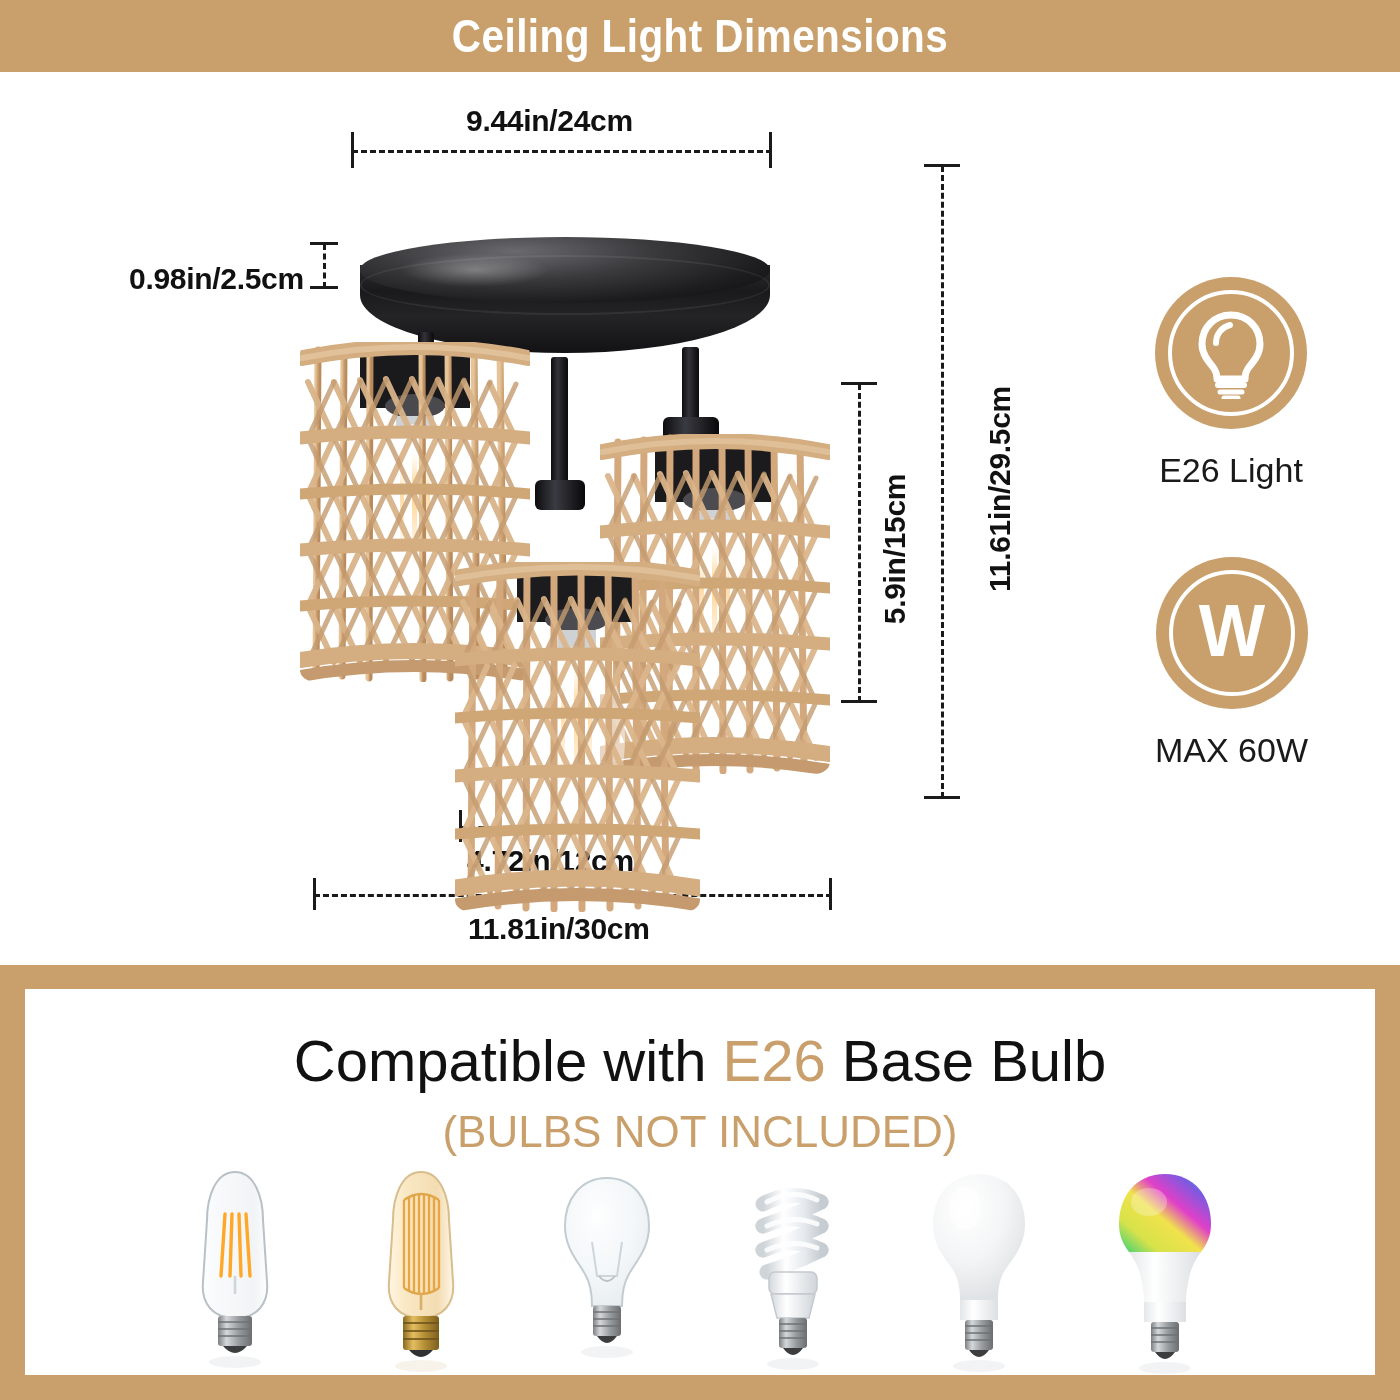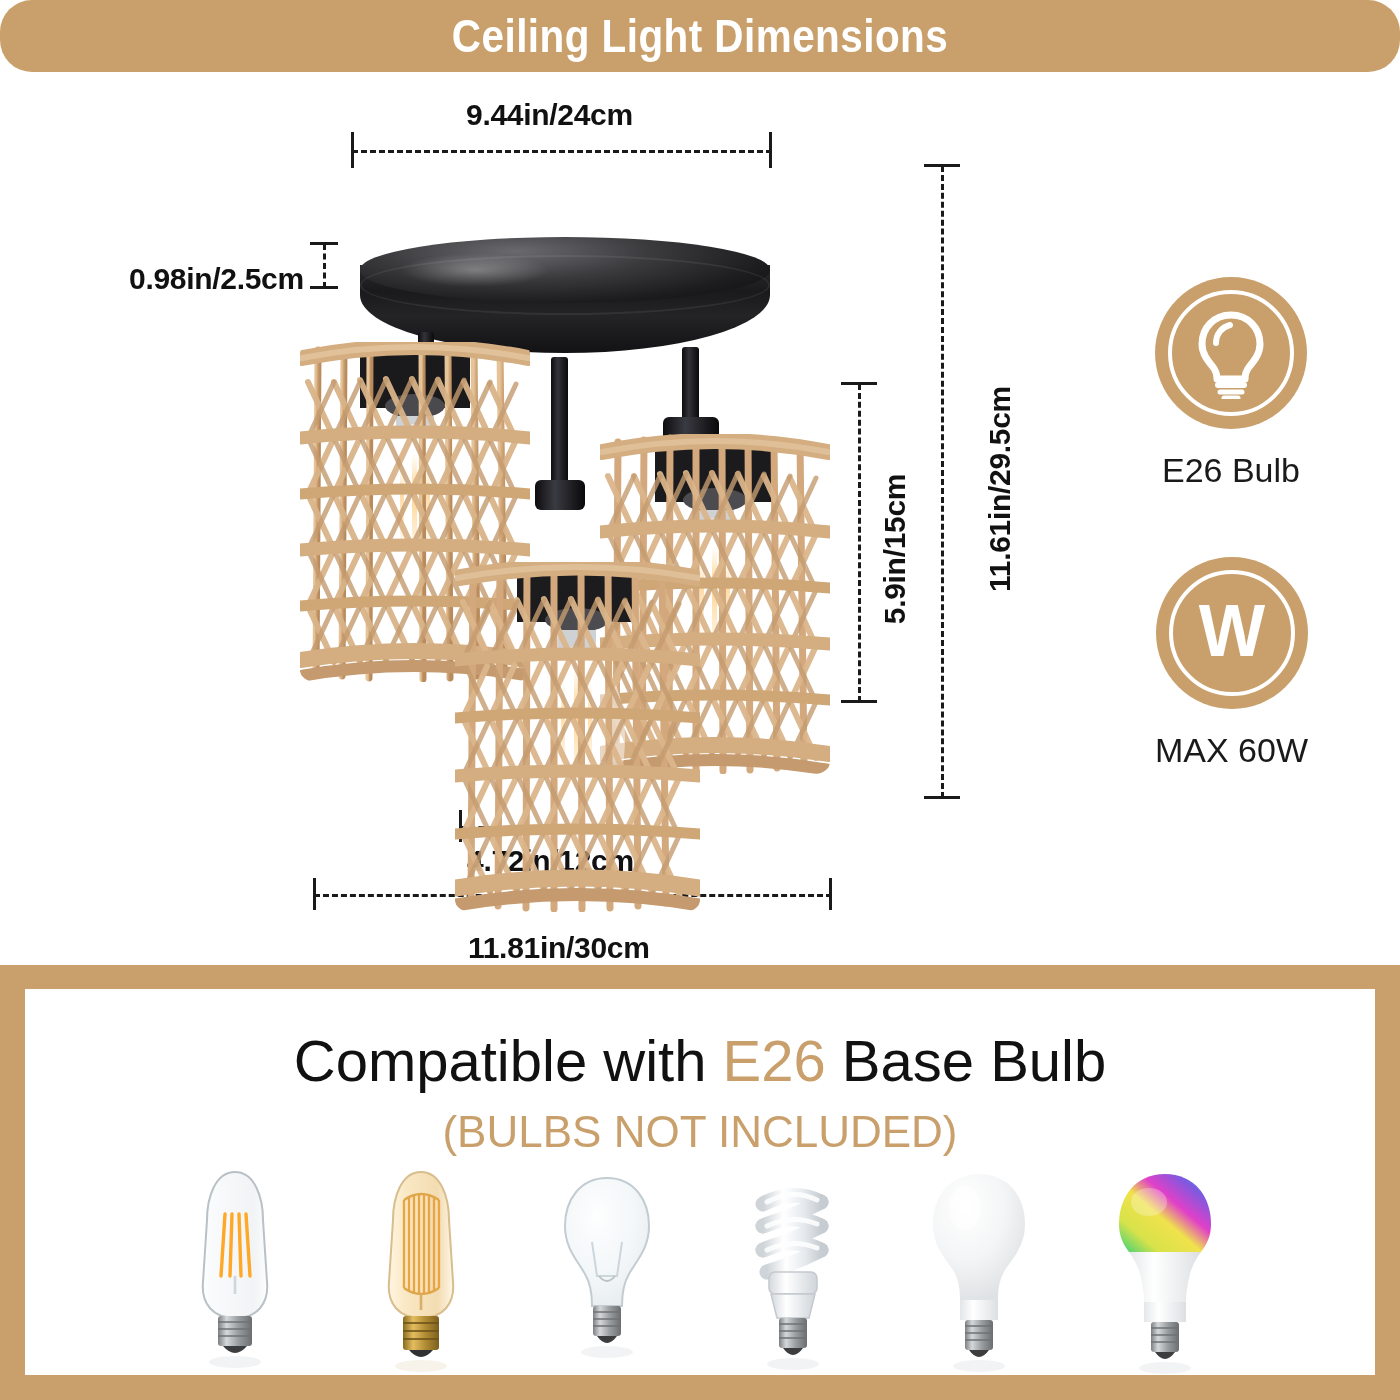--- a/index.html
+++ b/index.html
@@ -9,21 +9,21 @@
     background:#ffffff;
     position:relative;
     overflow:hidden;
   }
   #stage { position:absolute; inset:0; width:1400px; height:1400px; }
 
   
   .header-band {
     position:absolute; left:0; top:0; width:1400px; height:72px;
     background:#c9a06c;
-    display:flex; align-items:center; justify-content:center;border-radius:32px;
+    display:flex; align-items:center; justify-content:center;
   }
   .header-title {
     color:#ffffff;
     font-size:46px;
     font-weight:bold;
     letter-spacing:0.5px;
     transform:scaleX(0.88);
     font-family:"Liberation Sans", sans-serif;
     white-space:nowrap;
   }
@@ -136,21 +136,21 @@
 <body>
 
 <div id="stage">
 
   <div class="header-band">
     <div class="header-title">Ceiling Light Dimensions</div>
   </div>
 
   <div class="top-panel">
 
-    <div class="dim-text" style="left:466px; top:26px;">9.44in/24cm</div>
+    <div class="dim-text" style="left:466px; top:32px;">9.44in/24cm</div>
     <div>
       <div class="dimline-h" style="left:352px; top:78px; width:420px;"></div>
       <div class="cap-v" style="left:351px; top:60px; height:36px;"></div>
       <div class="cap-v" style="left:769px; top:60px; height:36px;"></div>
     </div>
 
     <div class="dim-text" style="left:129px; top:166px;margin-top:24px;">0.98in/2.5cm</div>
     <div>
       <div class="dimline-v" style="left:323px; top:172px; height:44px;"></div>
       <div class="cap-h" style="left:310px; top:170px; width:28px;"></div>
@@ -176,21 +176,21 @@
       <div class="cap-v" style="left:459px; top:738px; height:32px;"></div>
       <div class="cap-v" style="left:665px; top:738px; height:32px;"></div>
     </div>
     <div class="dim-text" style="left:467px; top:772px;">4.72in/12cm</div>
 
     <div>
       <div class="dimline-h" style="left:314px; top:822px; width:518px;"></div>
       <div class="cap-v" style="left:313px; top:806px; height:32px;"></div>
       <div class="cap-v" style="left:829px; top:806px; height:32px;"></div>
     </div>
-    <div class="dim-text" style="left:468px; top:840px;margin-top:19px;">11.81in/30cm</div>
+    <div class="dim-text" style="left:468px; top:840px;">11.81in/30cm</div>
 
     <div class="lamp">
 
       <div class="canopy-wrap">
         <div class="canopy-side"></div>
         <div class="canopy-top"></div>
         <div class="canopy-lip"></div>
         <div class="canopy-sheen"></div>
       </div>
 
@@ -411,21 +411,21 @@
       <div class="badge-circle">
         <div class="badge-ring"></div>
         <svg width="84" height="92" viewBox="0 0 84 92">
           <path d="M42 8 C25 8 13 21 13 37 C13 47 19 54 24 60 C27 64 28 68 28 72 L56 72 C56 68 57 64 60 60 C65 54 71 47 71 37 C71 21 59 8 42 8 Z" fill="none" stroke="#ffffff" stroke-width="7" stroke-linejoin="round"></path>
           <path d="M27 36 C27 27 33 20 41 18" fill="none" stroke="#ffffff" stroke-width="6" stroke-linecap="round"></path>
           <line x1="29" y1="78" x2="55" y2="78" stroke="#ffffff" stroke-width="6" stroke-linecap="round"></line>
           <line x1="31" y1="85" x2="53" y2="85" stroke="#ffffff" stroke-width="5" stroke-linecap="round"></line>
           <line x1="35" y1="91" x2="49" y2="91" stroke="#ffffff" stroke-width="5" stroke-linecap="round"></line>
         </svg>
       </div>
-      <div class="badge-label">E26 Bulb</div>
+      <div class="badge-label">E26 Light</div>
     </div>
 
     <div class="badge-group" style="left:1155px; top:485px;">
       <div class="badge-circle">
         <div class="badge-ring"></div>
         <div class="badge-w">W</div>
       </div>
       <div class="badge-label">MAX 60W</div>
     </div>
 

